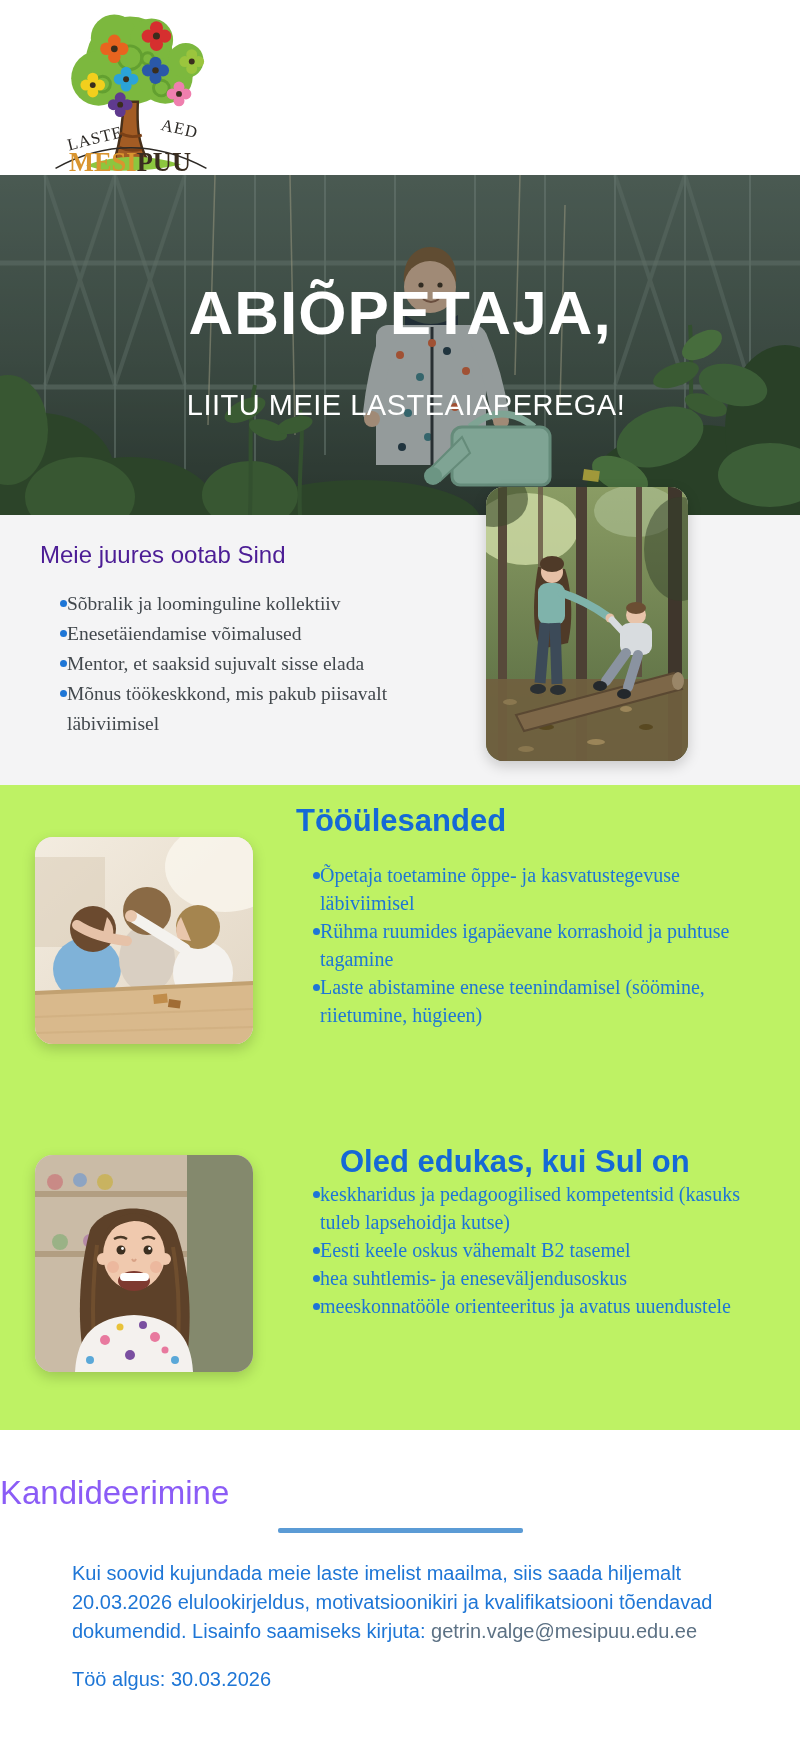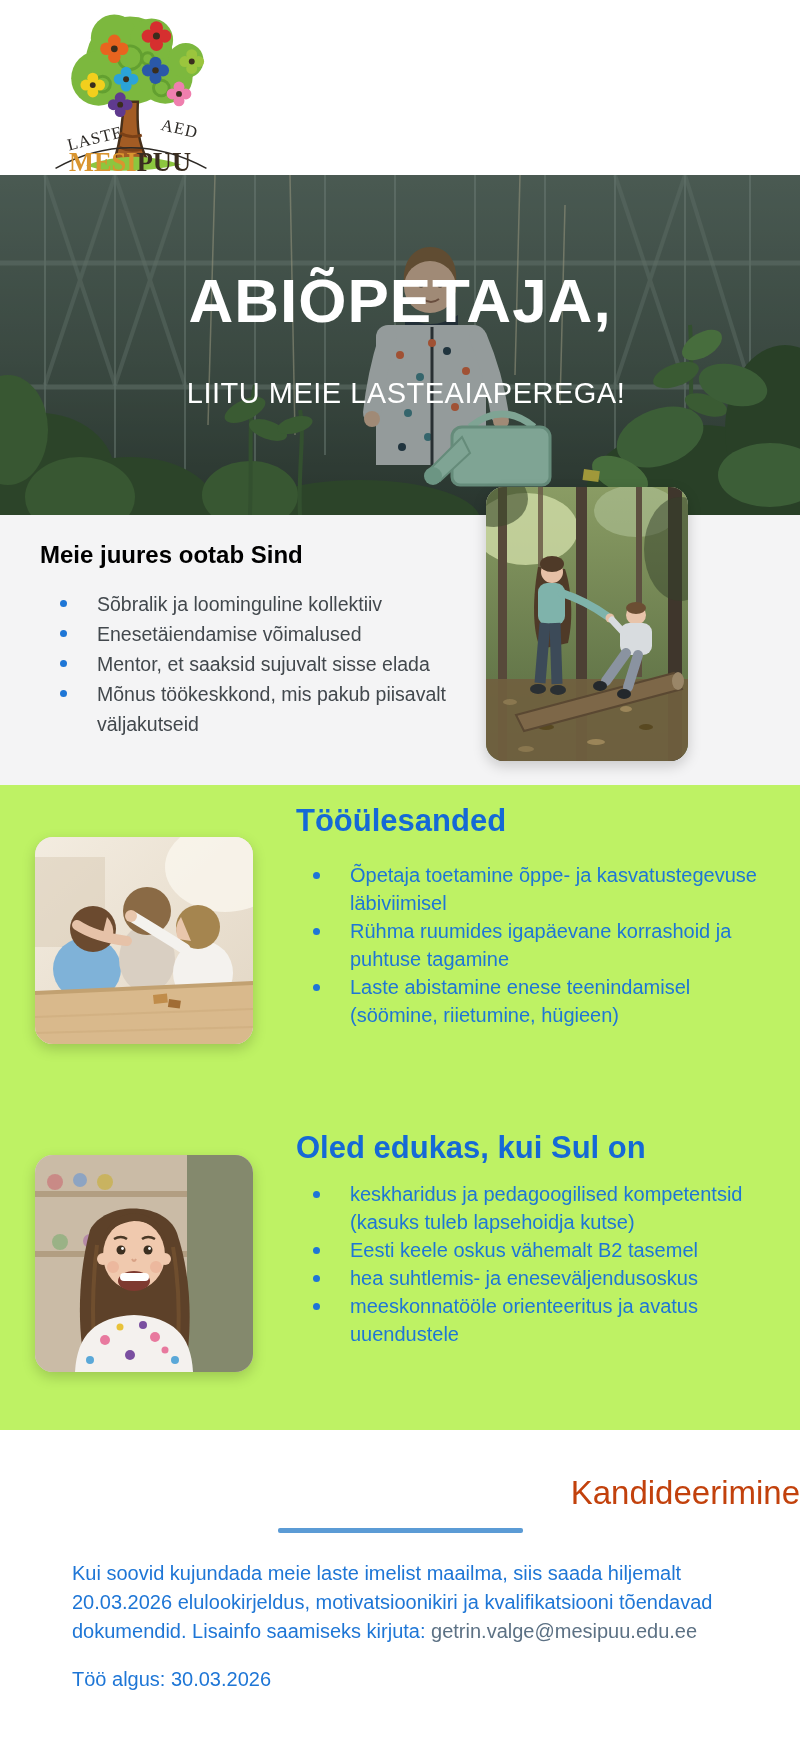--- a/index.html
+++ b/index.html
@@ -6,54 +6,54 @@
   body{width:800px;font-family:"Liberation Sans","DejaVu Sans",sans-serif;-webkit-font-smoothing:antialiased;}
   .page{position:relative;width:800px;height:1739px;overflow:hidden;background:#fff;}
 
   
   .top{position:relative;height:175px;background:#fff;}
   .logo{position:absolute;left:32px;top:2px;}
 
   
   .hero{position:relative;height:340px;overflow:hidden;}
   .hero svg.bg{position:absolute;inset:0;display:block;}
-  .hero-text{position:absolute;left:0;top:94px;width:100%;text-align:center;color:#ffffff;}
+  .hero-text{position:absolute;left:0;top:106px;width:100%;text-align:center;color:#ffffff;}
   .hero-text h1{margin:0;font-size:62px;line-height:64px;font-weight:700;letter-spacing:1px;}
   .hero-text p{margin:44px 0 0 12px;font-size:29px;font-weight:500;letter-spacing:.5px;}
 
   
   .welcome{position:relative;height:270px;background:#f4f4f5;}
-  .welcome h2{position:absolute;left:40px;top:26px;margin:0;font-size:24px;font-weight:700;color:#000000;}
+  .welcome h2{position:absolute;left:40px;top:26px;margin:0;font-size:24px;font-weight:400;color:#4c1d95;}
   .welcome ul{position:absolute;left:60px;top:74px;width:390px;}
   .welcome .li-text{color:#42484d;font-size:19.5px;line-height:30px;}
   .photo{border-radius:18px;overflow:hidden;box-shadow:0 5px 14px rgba(0,0,0,.18);background:#ddd;}
   .photo svg{display:block;}
   .forest{position:absolute;left:486px;top:-28px;width:202px;height:274px;}
 
   
   .block{position:relative;background:#bef264;}
   .block1{height:345px;}
   .block2{height:300px;}
   .block h2{position:absolute;left:296px;margin:0;font-size:31px;font-weight:700;color:#1569d6;}
   .block1 h2{top:18px;}
-  .block2 h2{top:0;}
+  .block2 h2{top:14px;margin-left:44px;}
   .block ul{position:absolute;left:313px;width:455px;}
   .block1 ul{top:76px;}
   .block2 ul{top:50px;}
   .block .li-text{color:#1e76d6;font-size:20px;line-height:28px;}
   .kids{position:absolute;left:35px;top:52px;width:218px;height:207px;}
   .girl{position:absolute;left:35px;top:25px;width:218px;height:217px;}
 
   ul{list-style:none;margin:0;padding:0;}
-  li{display:flex;gap:30px;}
+  li{display:flex;gap:0;font-family:Liberation Serif, serif;}
   .dot{flex:0 0 auto;width:7px;height:7px;border-radius:50%;background:#1e76d6;margin-top:11px;}
 
   
   .apply{position:relative;height:309px;background:#fff;}
-  .apply h2{margin:0;padding-top:44px;text-align:right;font-size:33px;font-weight:400;color:#c2410c;}
+  .apply h2{margin:0;padding-top:44px;text-align:left;font-size:33px;font-weight:400;color:#8b5cf6;}
   .rule{width:245px;height:5px;background:#5b9bd5;border-radius:2px;margin:16px auto 0 auto;}
   .apply .body{margin:26px 56px 0 72px;font-size:20px;line-height:29px;color:#1e76d6;}
   .email{color:#5c7184;text-decoration:none;}
   .start{margin:22px 0 16px 72px;font-size:20px;color:#1e76d6;}
 </style>
 </head>
 <body>
 
 <div class="page">
 
@@ -239,21 +239,21 @@
       <li>
           <span class="dot"></span>
           <span class="li-text">Enesetäiendamise võimalused</span>
         </li>
       <li>
           <span class="dot"></span>
           <span class="li-text">Mentor, et saaksid sujuvalt sisse elada</span>
         </li>
       <li>
           <span class="dot"></span>
-          <span class="li-text">Mõnus töökeskkond, mis pakub piisavalt väljakutseid</span>
+          <span class="li-text">Mõnus töökeskkond, mis pakub piisavalt läbiviimisel</span>
         </li>
     </ul>
     <div class="photo forest">
       <svg width="202" height="274" viewBox="0 0 202 274" preserveAspectRatio="none">
         <defs>
             <linearGradient id="fg" x1="0" y1="0" x2="0" y2="1">
           <stop offset="0" stop-color="#8a9c64"></stop>
               <stop offset="1" stop-color="#55683f"></stop>
             </linearGradient>
           </defs>

